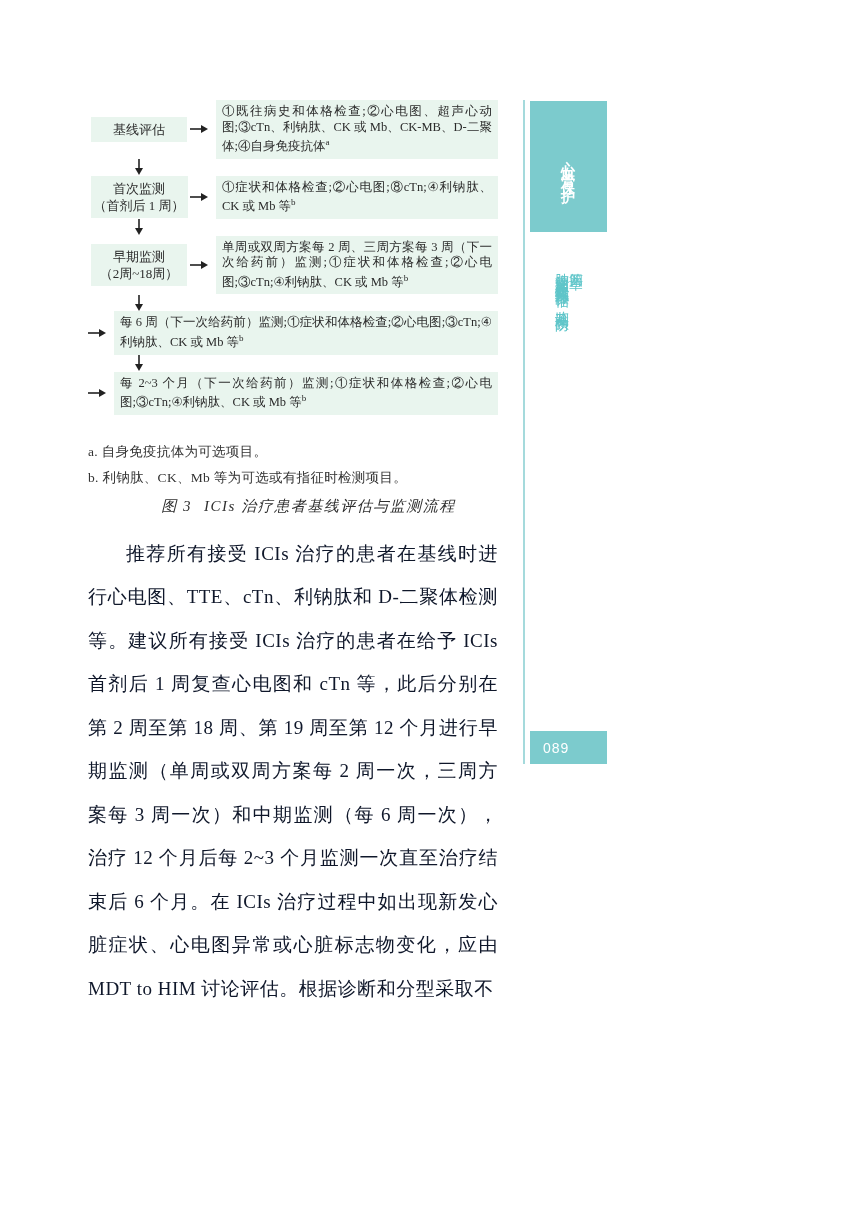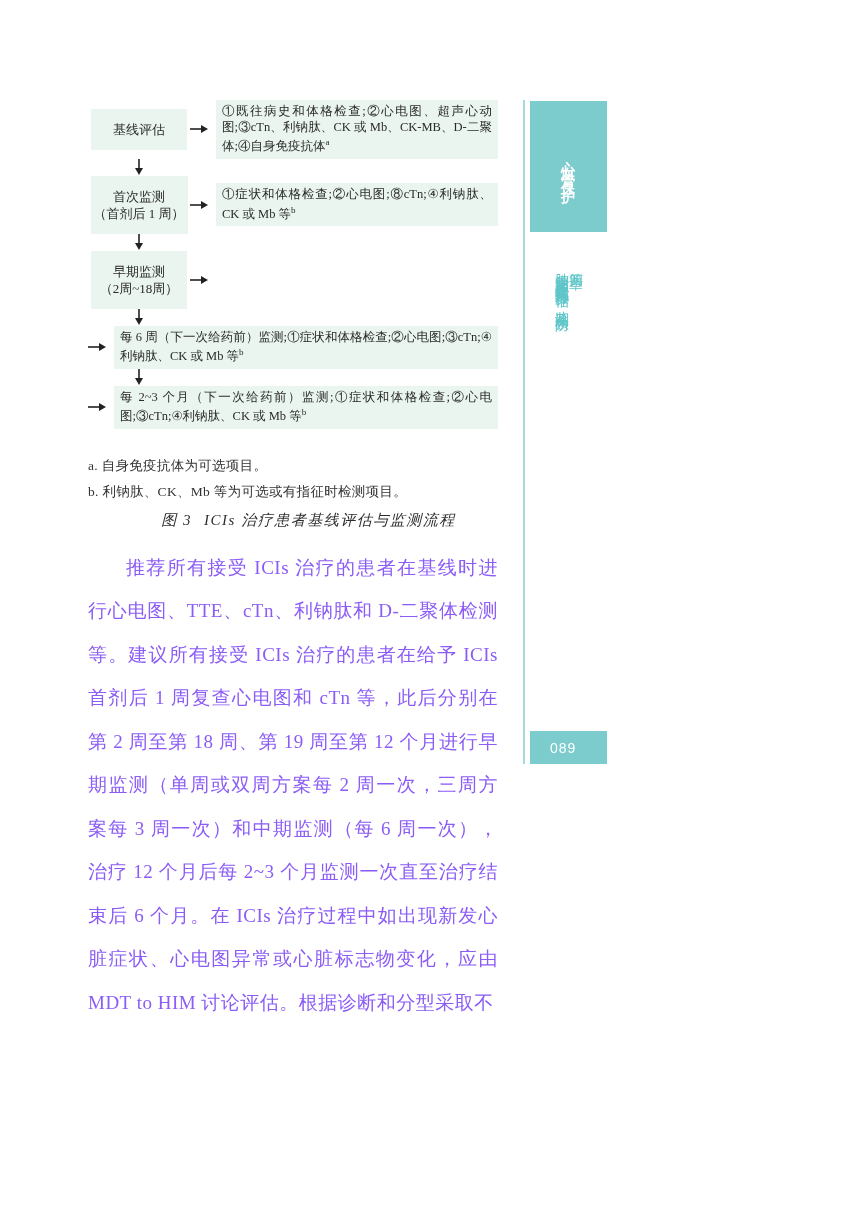--- a/index.html
+++ b/index.html
@@ -26,21 +26,21 @@
     justify-content: center;
     flex-shrink: 0;
   }
   .stage-box {
     background: #e9f5ee;
     color: #2b2b2b;
     font-size: 13px;
     line-height: 17px;
     text-align: center;
     white-space: pre-line;
-    padding: 12px 3px;
+    padding: 4px 3px;
     min-width: 96px;
   }
   .fc-harrow {
     width: 18px;
     flex-shrink: 0;
     display: flex;
     align-items: center;
     justify-content: center;
   }
   .detail-box {
@@ -75,21 +75,21 @@
     font-style: italic;
     font-size: 15px;
     color: #2e2e2e;
     letter-spacing: 1.5px;
   }
   .fig-caption .cap-label { margin-right: 12px; margin-left: 31px; }
   .body-par {
     margin-top: 16px;
     font-size: 19px;
     line-height: 43.5px;
-    color: #8b5cf6;
+    color: #0f172a;
     text-align: justify;
     text-indent: 2em;
     letter-spacing: 0.5px;
   }
   
   .side-line {
     position: absolute;
     left: 523px;
     top: 100px;
     width: 2px;
@@ -141,21 +141,21 @@
     height: 33px;
     background: #7ccbcd;
     display: flex;
     align-items: center;
   }
   .pagenum {
     color: #ffffff;
     font-family: "Liberation Sans", "DejaVu Sans", sans-serif;
     font-size: 14px;
     letter-spacing: 1px;
-    padding-left: 20px;
+    padding-left: 13px;
     text-align: center;
   }
   svg { display: block; }
 </style>
 </head>
 <body>
 
 <div class="page">
 
   <div class="main">
@@ -207,20 +207,21 @@
         <div class="fc-left">
           <div class="stage-box">早期监测
 （2周~18周）</div>
         </div>
         <div class="fc-harrow">
           <svg width="18" height="10" viewBox="0 0 18 10">
               <line x1="0" y1="5" x2="12" y2="5" stroke="#222" stroke-width="1.6"></line>
               <polygon points="11,1 18,5 11,9" fill="#222"></polygon>
             </svg>
         </div>
+        <div class="detail-box"><span>单周或双周方案每 2 周、三周方案每 3 周（下一次给药前）监测;①症状和体格检查;②心电图;③cTn;④利钠肽、CK 或 Mb 等</span><span class="sup">b</span></div>
       </div>
 
       <div class="fc-gap">
         <svg width="10" height="16" viewBox="0 0 10 16">
             <line x1="5" y1="0" x2="5" y2="10" stroke="#222" stroke-width="1.6"></line>
             <polygon points="1,9 5,16 9,9" fill="#222"></polygon>
           </svg>
       </div>
 
       <div class="fc-row">

